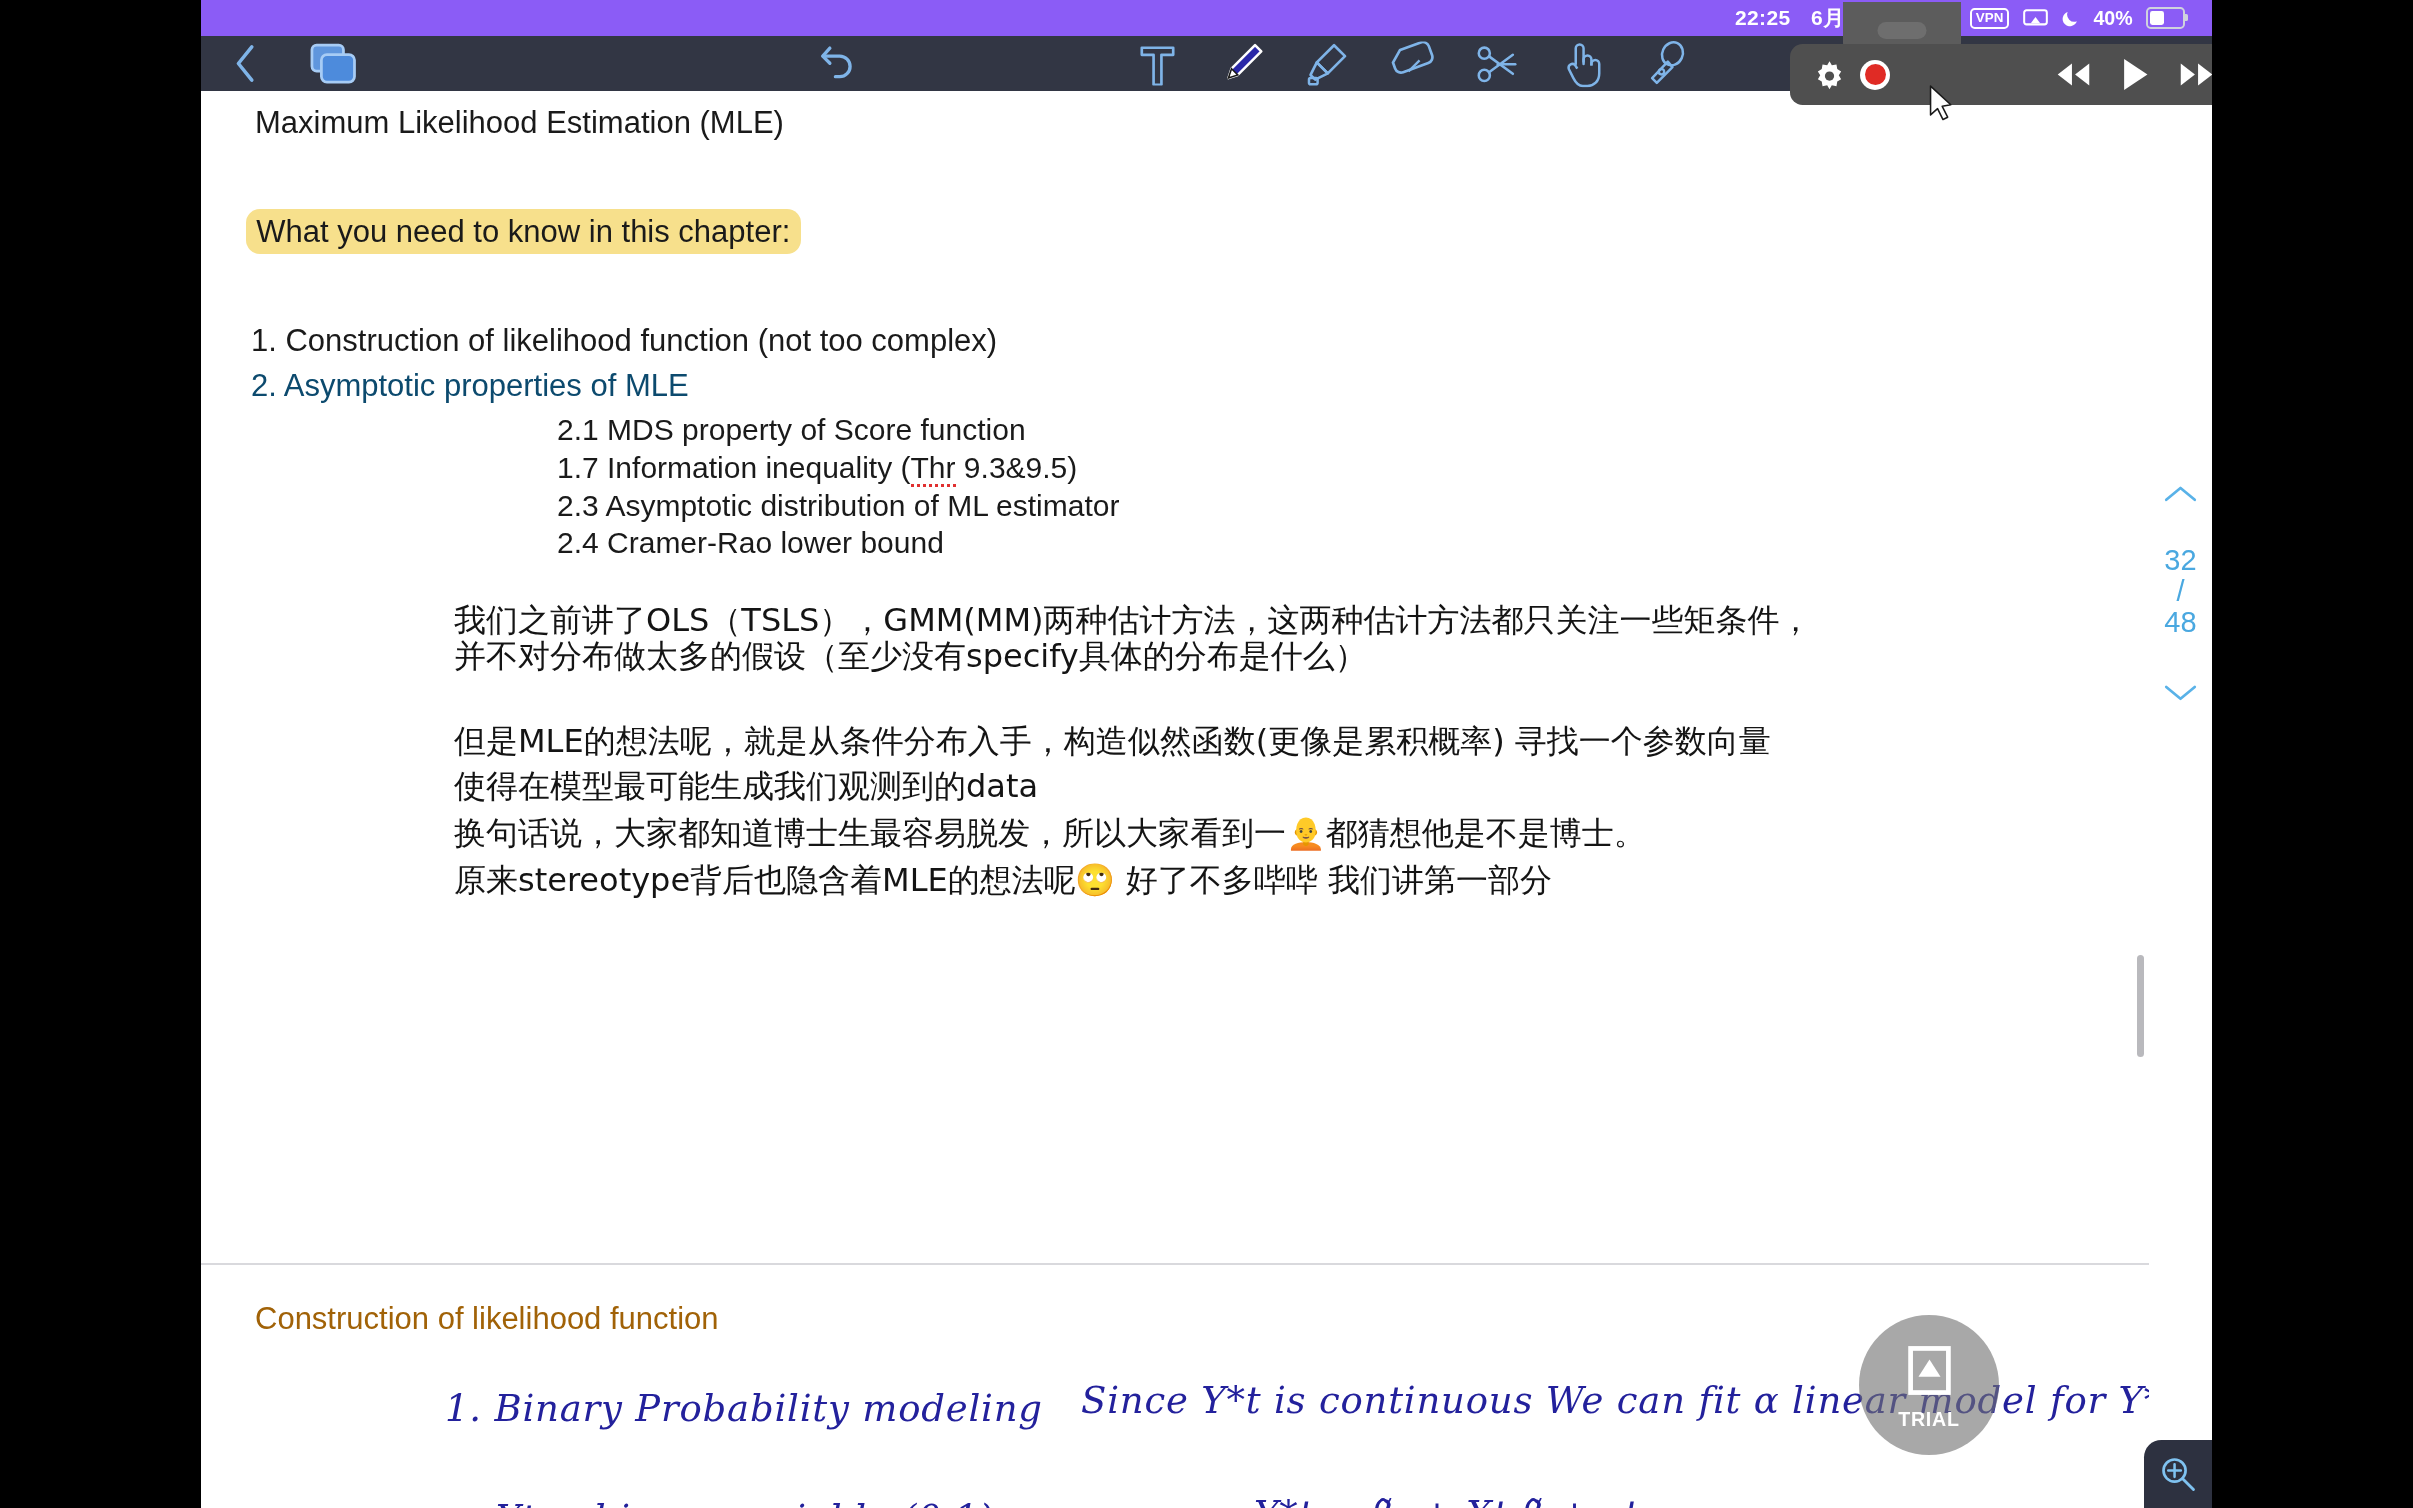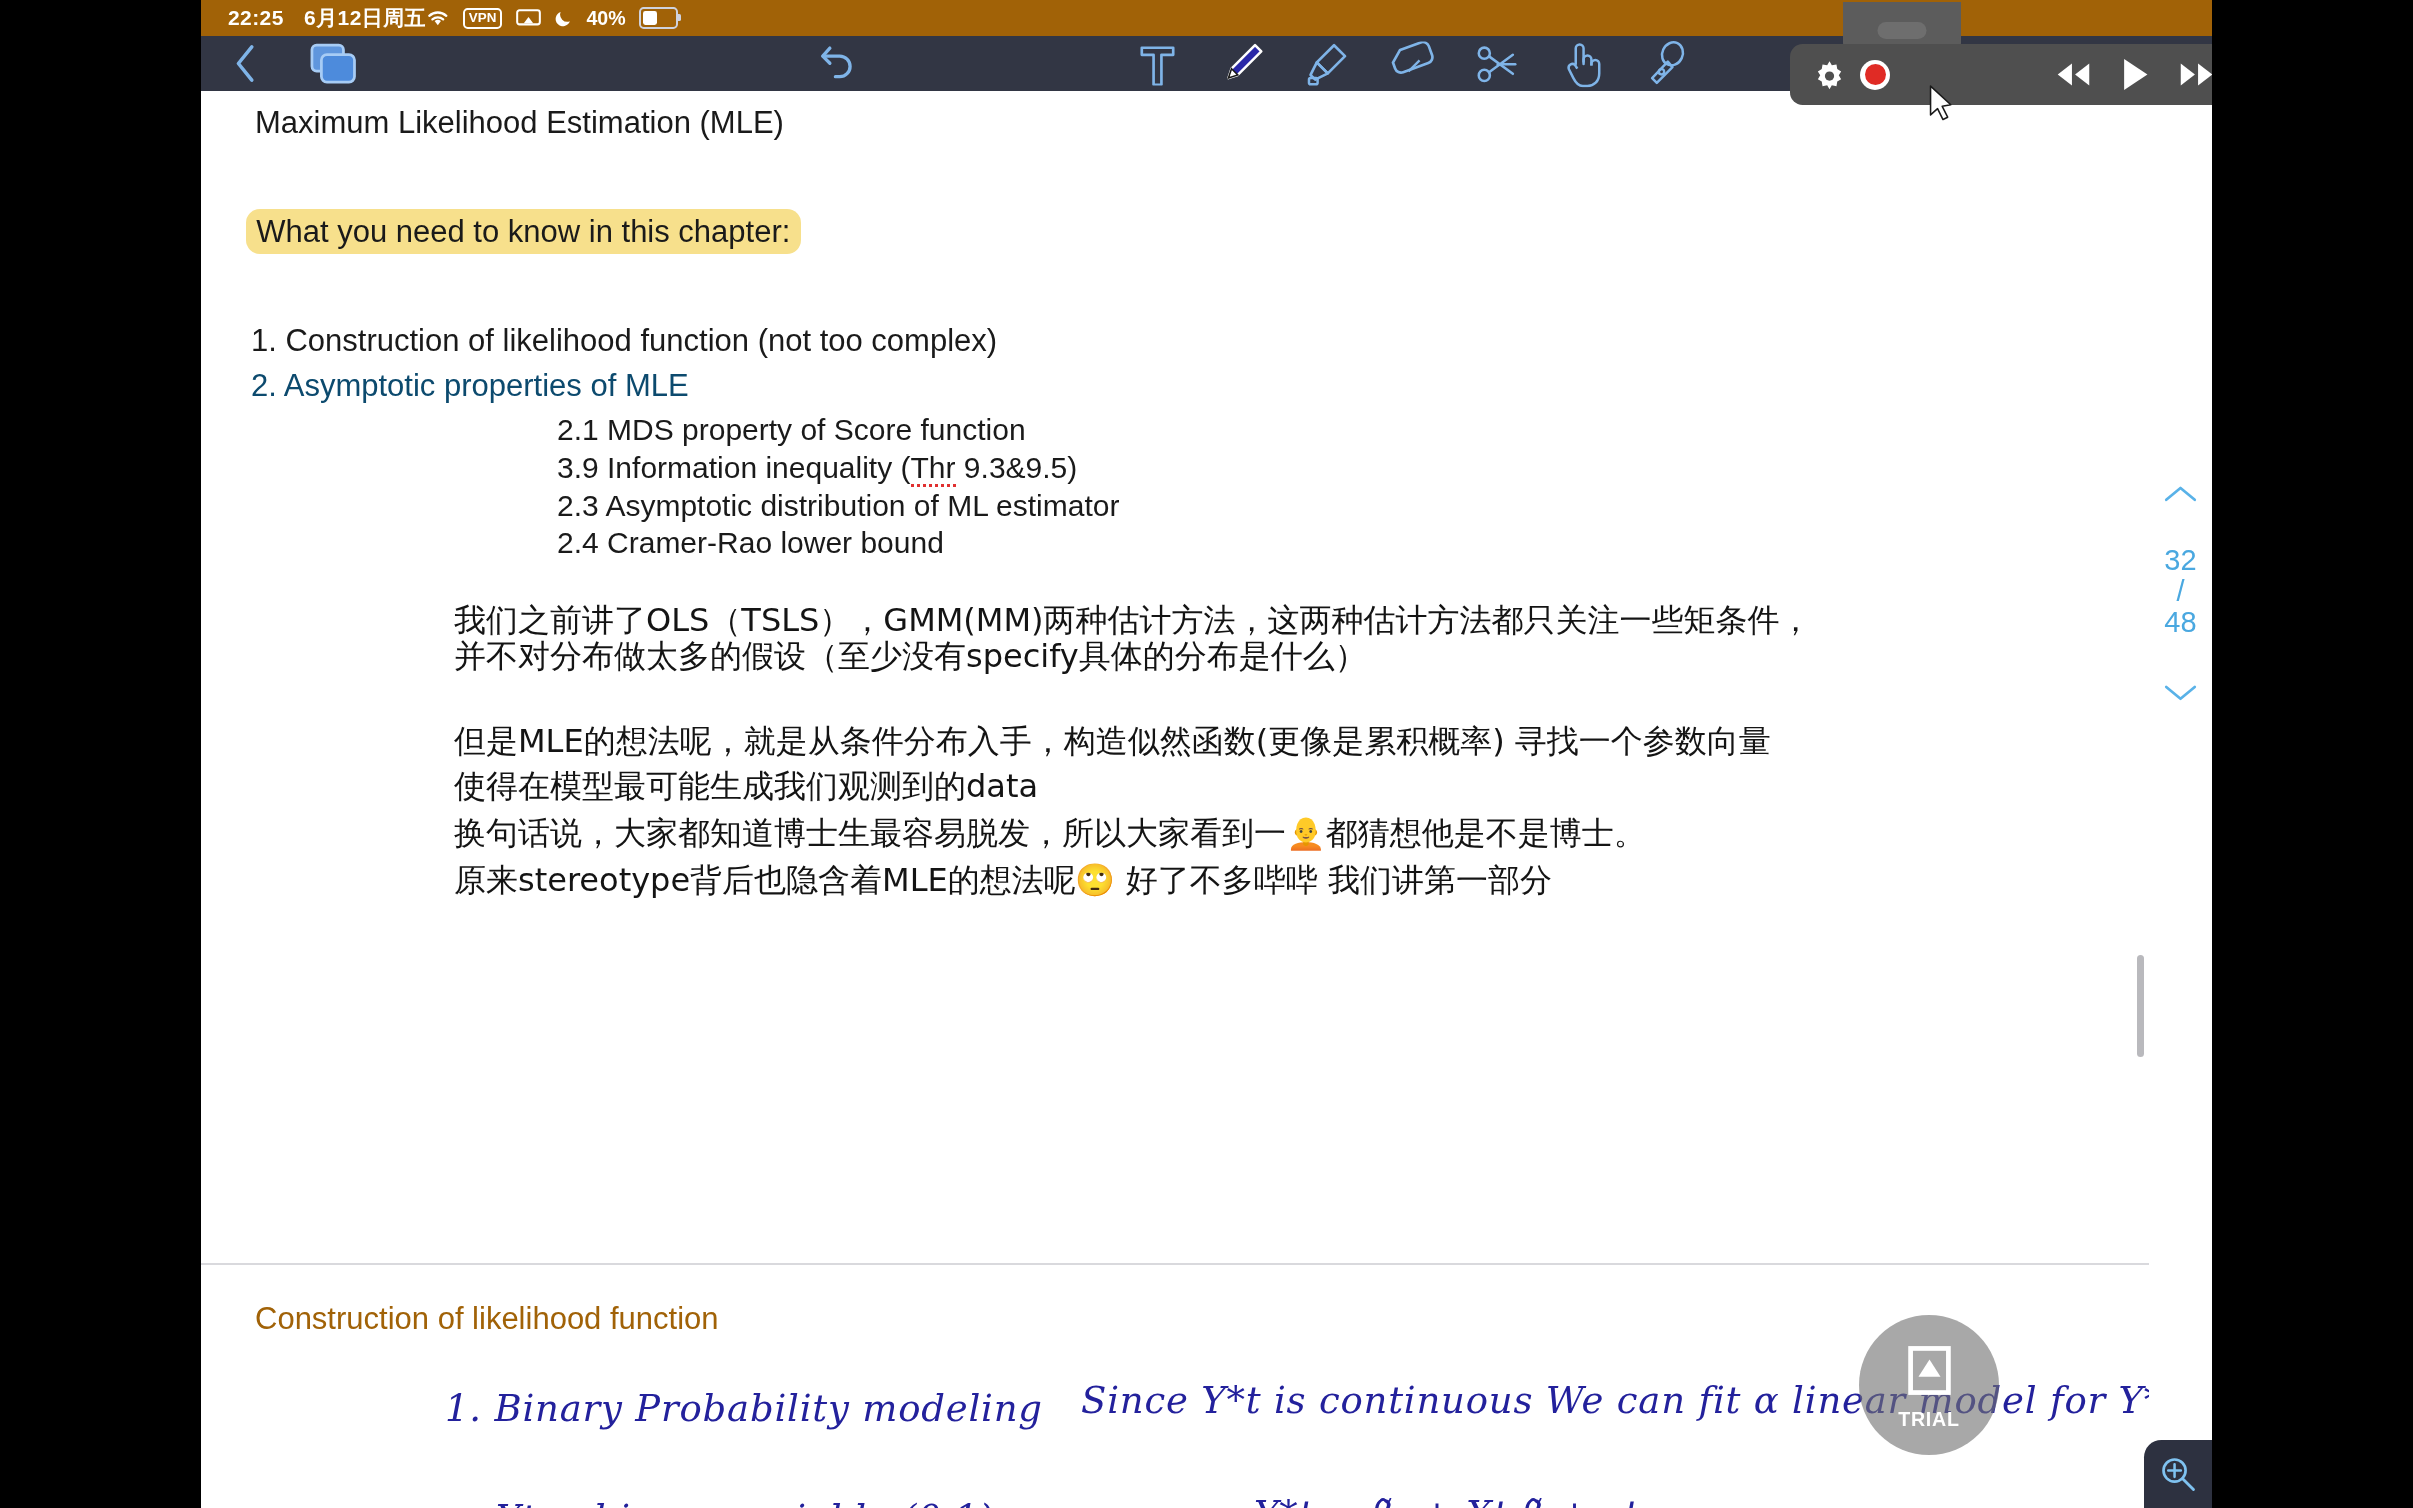--- a/index.html
+++ b/index.html
@@ -4,22 +4,22 @@
 <style>
   html,body{margin:0;padding:0;background:#000;}
   body{width:2413px;height:1508px;overflow:hidden;font-family:"Liberation Sans","DejaVu Sans",sans-serif;}
 
   .screen{position:relative;width:2413px;height:1508px;background:#000;}
 
   
   .tablet{position:absolute;left:201px;top:0;width:2011px;height:1508px;background:#ffffff;overflow:hidden;}
 
   
-  .statusbar{position:absolute;left:0;top:0;width:2011px;height:36px;background:#a16207;color:#fff;
-             display:flex;align-items:center;justify-content:flex-start;padding:0 27px;box-sizing:border-box;}
+  .statusbar{position:absolute;left:0;top:0;width:2011px;height:36px;background:#8b5cf6;color:#fff;
+             display:flex;align-items:center;justify-content:flex-end;padding:0 27px;box-sizing:border-box;}
   .sb-left{display:flex;align-items:center;gap:20.4px;font-size:21px;font-weight:bold;letter-spacing:0.4px;}
   .sb-right{display:flex;align-items:center;gap:13.4px;font-size:19.6px;font-weight:bold;}
   .vpn-badge{border:2px solid #fff;border-radius:4.7px;font-size:13.4px;padding:0.8px 3.9px;font-weight:bold;line-height:1.15;}
   .batt{width:35px;height:17.3px;border:2px solid #cfd2dd;border-radius:4.7px;position:relative;display:inline-block;}
   .batt::after{content:"";position:absolute;right:-4.7px;top:4.7px;width:2.4px;height:7px;background:#cfd2dd;border-radius:0 1.6px 1.6px 0;}
   .batt i{position:absolute;left:1.6px;top:1.6px;bottom:1.6px;width:40%;background:#fff;border-radius:2.4px;display:block;}
 
   
   .toolbar{position:absolute;left:0;top:36px;width:2011px;height:55px;background:#323644;
            display:flex;align-items:center;box-sizing:border-box;padding:0 31px;}
@@ -193,21 +193,21 @@
       <div class="doc-title">Maximum Likelihood Estimation (MLE)</div>
       <div class="hl">What you need to know in this chapter:</div>
 
       <div class="li1">1.   Construction of likelihood function (not too complex)</div>
       <div class="li2">2.  Asymptotic properties of MLE</div>
 
       <div class="sub" style="top:322px">
         <span>2.1 MDS property of Score function</span>
       </div>
       <div class="sub" style="top:360px">
-        <span>3.9 Information inequality (</span><span class="misspell">Thr</span><span> 9.3&amp;9.5)</span>
+        <span>1.7 Information inequality (</span><span class="misspell">Thr</span><span> 9.3&amp;9.5)</span>
       </div>
       <div class="sub" style="top:398px">
         <span>2.3 Asymptotic distribution of ML estimator</span>
       </div>
       <div class="sub" style="top:435px">
         <span>2.4 Cramer-Rao lower bound</span>
       </div>
 
       <div class="cn" style="top:508px">我们之前讲了OLS（TSLS），GMM(MM)两种估计方法，这两种估计方法都只关注一些矩条件，</div>
       <div class="cn" style="top:544px">并不对分布做太多的假设（至少没有specify具体的分布是什么）</div>

